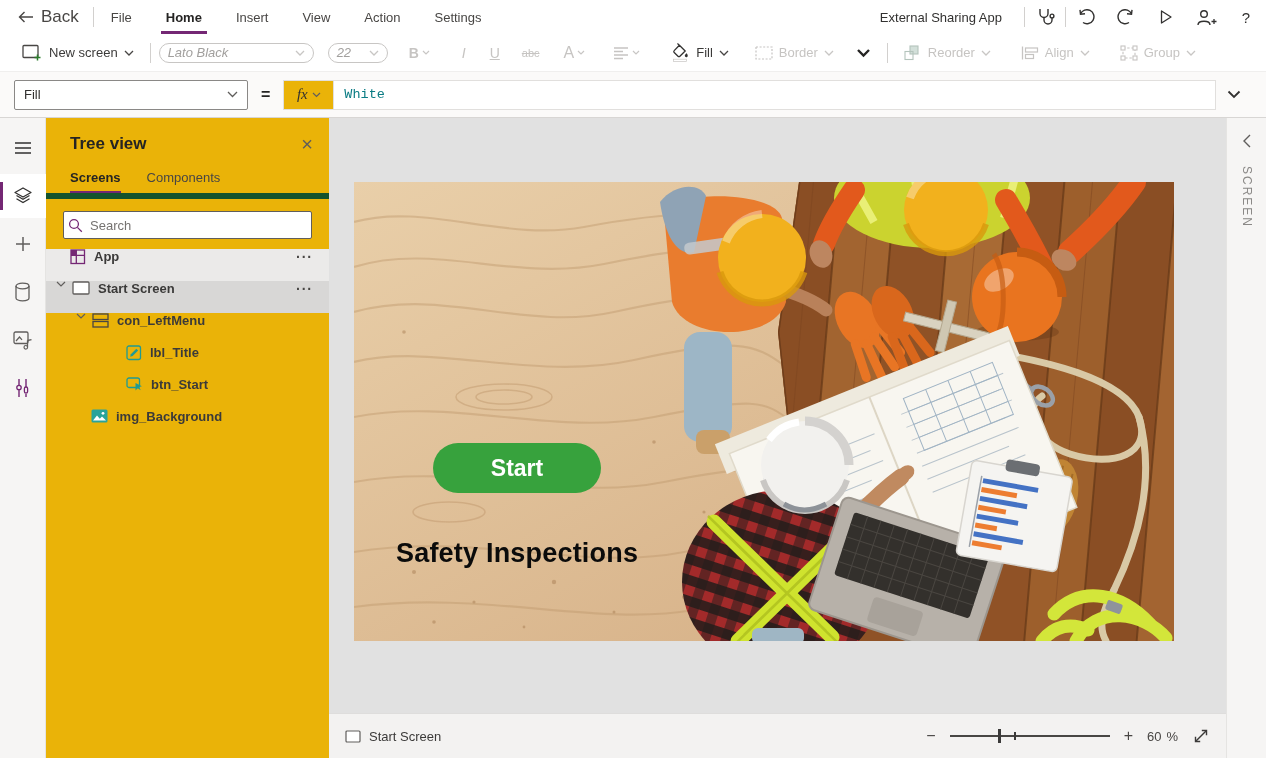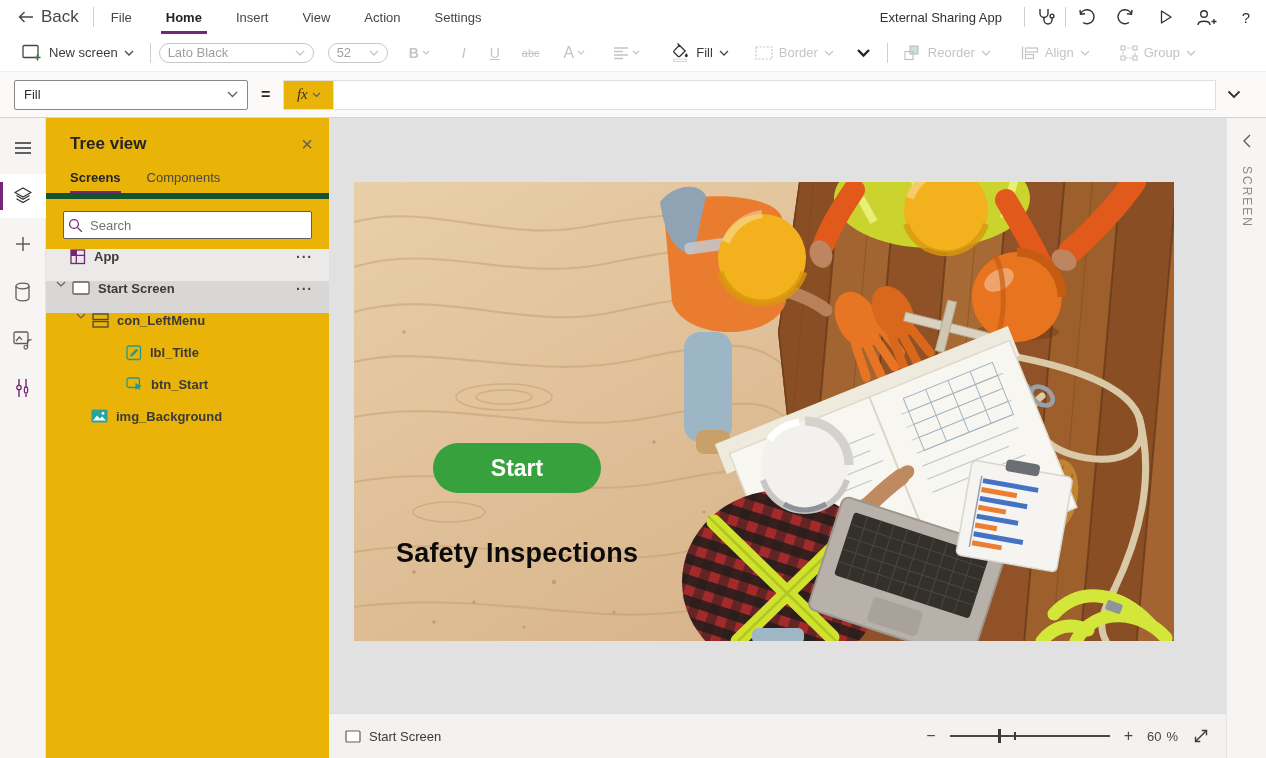--- a/index.html
+++ b/index.html
@@ -20,21 +20,21 @@
   .appname { font-size:13px; color:#323130; margin-right:22px; }
   .tbicon { width:40px; height:100%; display:flex; align-items:center; justify-content:center; cursor:pointer; }
   .helpq { font-size:15px; color:#323130; }
 
   
   .toolbar { height:38px; display:flex; align-items:center; background:#fff; border-bottom:1px solid #f0efee; font-size:13px; }
   .titem { display:flex; align-items:center; gap:6px; padding:0 8px; height:100%; cursor:pointer; white-space:nowrap; }
   .titem.disabled { color:#c6c4c2; cursor:default; }
   .titem.enabled { color:#3b3a39; }
   .combo { height:20px; border:1px solid #c8c6c4; background:#fff; border-radius:10px;
-    display:flex; align-items:center; padding:0 8px; color:#a19f9d; gap:8px; }
+    display:flex; align-items:center; padding:0 8px; color:#a19f9d; gap:8px;font-style:italic; }
   .combo .grow { flex:1; }
   .fmt { font-size:14px; color:#c6c4c2; padding:0 9px; display:flex; align-items:center; gap:3px; height:100%; }
   .fmt .b { font-weight:bold; } .fmt .i { font-style:italic; }
   .fmt .u { text-decoration:underline; } .fmt .s { text-decoration:line-through; font-size:11px; }
   .chev { display:inline-flex; align-items:center; }
 
   
   .fbar { height:46px; background:#fbfaf9; display:flex; align-items:center; padding:0 14px; border-bottom:1px solid #d8d6d4; }
   .propdd { width:234px; height:30px; background:#fff; border:1px solid #8a8886; border-radius:2px;
     display:flex; align-items:center; padding:0 9px; font-size:13px; color:#323130; cursor:pointer; }
@@ -202,21 +202,21 @@
 
   <div class="combo" style="width:155px">
     <span class="grow">Lato Black</span>
     <span class="chev">
         <svg width="10" height="6" viewBox="0 0 10 6">
           <path d="M1 1 L5 5 L9 1" stroke="#c8c6c4" stroke-width="1.3" fill="none"></path>
         </svg>
       </span>
   </div>
   <div class="combo" style="width:60px; margin-left:14px">
-    <span class="grow">52</span>
+    <span class="grow">22</span>
     <span class="chev">
         <svg width="10" height="6" viewBox="0 0 10 6">
           <path d="M1 1 L5 5 L9 1" stroke="#c8c6c4" stroke-width="1.3" fill="none"></path>
         </svg>
       </span>
   </div>
 
   <div class="fmt" style="margin-left:12px">
     <span class="b">B</span>
     <span class="chev">
@@ -355,20 +355,23 @@
   <span class="eq">=</span>
   <div class="fxwrap">
     <div class="fxbtn">
       <span class="fx">fx</span>
       <span class="chev">
           <svg width="9" height="6" viewBox="0 0 9 6">
             <path d="M1 1 L4.5 4.5 L8 1" stroke="#605e5c" stroke-width="1.2" fill="none"></path>
           </svg>
         </span>
     </div>
+    <div class="fxinput">
+        <span>White</span>
+      </div>
   </div>
   <div class="fbar-chev">
     <span>
         <svg width="14" height="9" viewBox="0 0 14 9">
           <path d="M1.5 1.5 L7 7 L12.5 1.5" stroke="#323130" stroke-width="1.8" fill="none"></path>
         </svg>
       </span>
   </div>
 </div>
 

